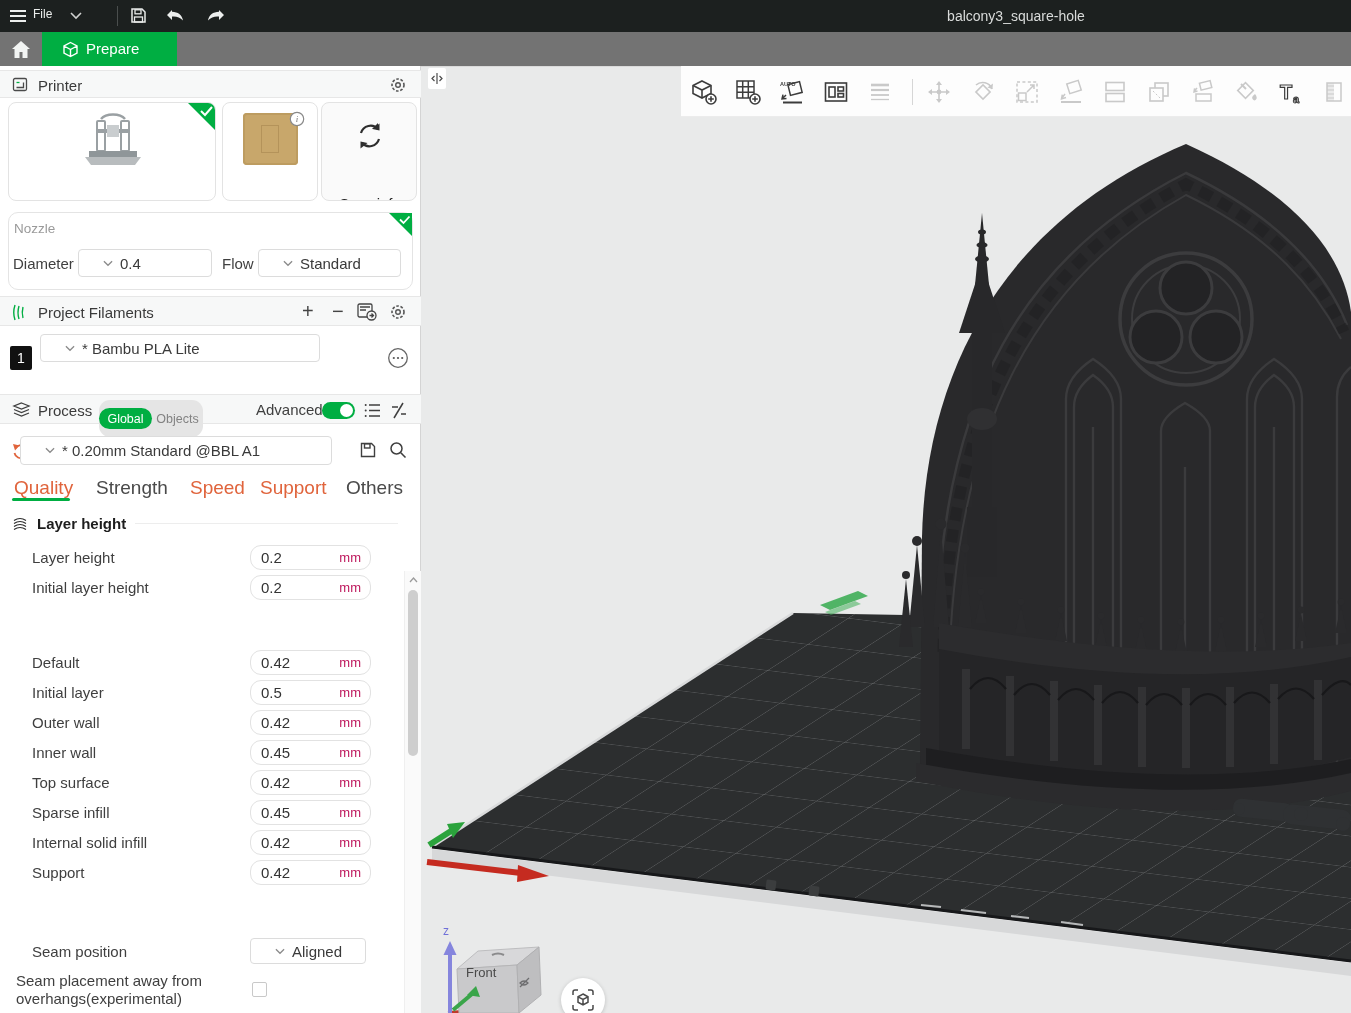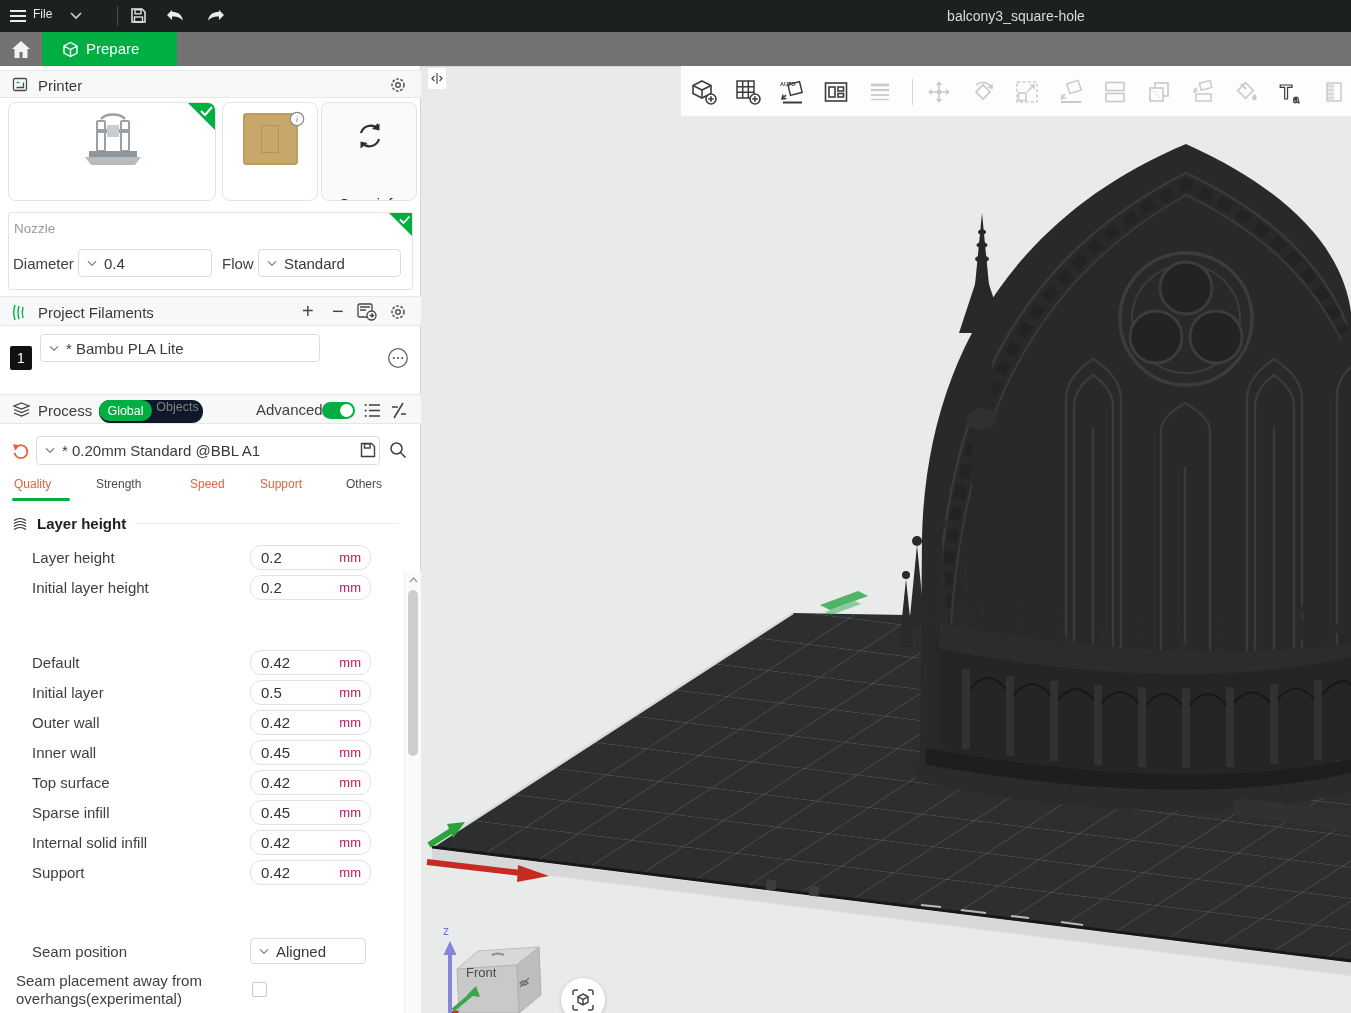--- a/index.html
+++ b/index.html
@@ -13,44 +13,44 @@
   .title{color:#d9dbda;font-size:14px}
   
   .tabbar{position:absolute;left:0;top:32px;width:1351px;height:34px;background:#737373}
   .tab-label{font-size:15px;color:#dfe3e1}
   .tab-active{position:absolute;left:42px;top:0;width:135px;height:34px;background:#00ae42}
   
   .panel{position:absolute;left:0;top:66px;width:421px;height:947px;background:#fff;border-right:1px solid #d4d4d4}
   .sec-head{position:absolute;left:0;width:421px;background:#f7f8f8;border-top:1px solid #e7e7e7;border-bottom:1px solid #e7e7e7}
   .sec-title{font-size:15px;color:#3a3a3a}
   .card{position:absolute;border:1px solid #e3e3e3;border-radius:8px;background:#fff;overflow:hidden}
-  .sel{position:absolute;border:1px solid #dcdcdc;border-radius:4px;background:#fff;display:flex;align-items:center;gap:7px;padding-left:8px;font-size:15px;color:#3a3a3a}
+  .sel{position:absolute;border:1px solid #dcdcdc;border-radius:4px;background:#fff;display:flex;align-items:center;gap:7px;padding-left:24px;font-size:15px;color:#3a3a3a}
   .inp{position:absolute;border:1px solid #e2e2e2;border-radius:11px;background:#fff;display:flex;align-items:center;font-size:15px;color:#333}
   .inp .val{padding-left:10px;flex:1}
   .unit{color:#be185d;font-size:13px;padding-right:9px}
   .lbl{position:absolute;font-size:15px;color:#3f3f3f}
   .muted{color:#9a9a9a}
   .g-title{position:absolute;left:12px;width:386px;display:flex;align-items:center;gap:9px}
   .g-title b{font-size:15px;color:#1d1d1d}
   .g-title .line{flex:1;height:1px;background:#ededed}
   .corner{position:absolute;right:0;top:0}
-  .ptab{position:absolute;font-size:12px}
+  .ptab{position:absolute;font-size:19px}
   .orange{color:#e0643c}
   .graytab{color:#4a4a4a}
   .iconbtn{cursor:pointer}
   
   .viewport{position:absolute;left:421px;top:66px;width:930px;height:947px;background:#e9eaea;border-top:1px solid #dadada}
   .vtoolbar{position:absolute;left:681px;top:66px;width:670px;height:51px;background:#fdfdfd;border-bottom:1px solid #ececec}
   .ti{position:absolute;top:12px;width:28px;height:28px}
   .en{color:#3c3c3c}.dis{color:#c9c9c9}
   .scroll-track{position:absolute;left:404px;top:505px;width:17px;height:508px;background:#fafafa;border-left:1px solid #efefef}
   .scroll-thumb{position:absolute;left:3px;top:19px;width:10px;height:166px;background:#cecece;border-radius:5px}
   .orbit-btn{position:absolute;left:561px;top:978px;width:44px;height:44px;border-radius:50%;background:#fff;box-shadow:0 1px 4px rgba(0,0,0,.18);display:flex;align-items:center;justify-content:center}
   .collapse{position:absolute;left:428px;top:68px;width:18px;height:21px;background:#fff;border-radius:2px;display:flex;align-items:center;justify-content:center}
-  .pill{position:absolute;left:99px;top:5px;width:104px;height:23px;border-radius:11px;background:#0f172a;display:flex;align-items:flex-start}
+  .pill{position:absolute;left:99px;top:5px;width:104px;height:37px;border-radius:11px;background:#e5e5e5;display:flex;align-items:center}
   .pill .on{width:53px;height:21px;border-radius:11px;background:#00ae42;color:#fff;font-size:12.5px;display:flex;align-items:center;justify-content:center}
   .pill .off{flex:1;text-align:center;color:#828282;font-size:12.5px}
   .toggle{position:absolute;left:322px;top:7px;width:33px;height:17px;border-radius:9px;background:#00ae42}
   .toggle i{position:absolute;right:2px;top:2px;width:13px;height:13px;border-radius:50%;background:#fff}
   .checkbox{position:absolute;width:15px;height:15px;border:1px solid #c9c9c9;border-radius:2px;background:#fff}
 </style>
 </head>
 <body>
 
 <div id="app">
@@ -221,21 +221,21 @@
               <path d="M26 20a10 10 0 0 1-17 4"></path>
               <path d="M25 4v6h-6" stroke-width="0" fill="#2e2e2e" d2=""></path>
               <polygon points="26.5,4.5 26.5,11.5 19.5,10" fill="#2e2e2e" stroke="none"></polygon>
               <polygon points="7.5,29.5 7.5,22.5 14.5,24" fill="#2e2e2e" stroke="none"></polygon>
             </g>
           </svg>
       </span>
       <span class="abs" style="left:0;top:92px;width:96px;text-align:center;font-size:15px;color:#222">Sync info</span>
     </div>
 
-    <div class="abs" style="left:8px;top:146px;width:405px;height:78px;border:1px solid #e4e4e4;border-radius:3px">
+    <div class="abs" style="left:8px;top:146px;width:405px;height:78px;border:1px solid #e4e4e4;border-radius:10px">
       <span class="corner">
         <svg width="23" height="23" viewBox="0 0 23 23">
             <polygon points="0,0 23,0 23,23" fill="#00ae42"></polygon>
             <polyline points="11,6.5 14.5,10 20.5,3.5" fill="none" stroke="#fff" stroke-width="1.8"></polyline>
           </svg>
       </span>
       <span class="abs muted" style="left:5px;top:8px;font-size:13.5px">Nozzle</span>
       <span class="abs lbl" style="left:4px;top:42px">Diameter</span>
       <div class="sel" style="left:69px;top:36px;width:134px;height:28px">
         <svg width="10" height="7" viewBox="0 0 11 7">
@@ -340,21 +340,21 @@
           </svg>
       </span>
     </div>
 
     <span class="abs iconbtn" style="left:12px;top:376px">
       <svg width="18" height="18" viewBox="0 0 18 18">
           <path d="M3.5 6a6.5 6.5 0 1 1-1 5" fill="none" stroke="#e0643c" stroke-width="1.8"></path>
           <polygon points="1,2 7.5,3.5 3,8.5" fill="#e0643c"></polygon>
         </svg>
     </span>
-    <div class="sel" style="left:36px;top:370px;width:344px;height:29px">
+    <div class="sel" style="left:20px;top:370px;width:312px;height:29px">
       <svg width="10" height="7" viewBox="0 0 11 7">
           <polyline points="1,1 5.5,5.5 10,1" fill="none" stroke="#8b8b8b" stroke-width="1.4"></polyline>
         </svg>
       <span>* 0.20mm Standard @BBL A1</span>
     </div>
     <span class="abs iconbtn" style="left:359px;top:375px">
       <svg width="18" height="18" viewBox="0 0 18 18">
           <g fill="none" stroke="#3f3f3f" stroke-width="1.4">
             <path d="M2.5 2.5h10l3 3v10h-13z"></path>
             <rect x="5.5" y="2.8" width="5.5" height="4.2"></rect>

